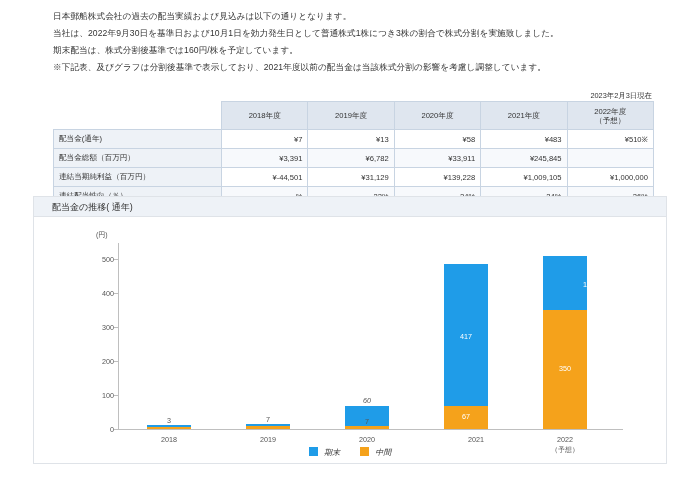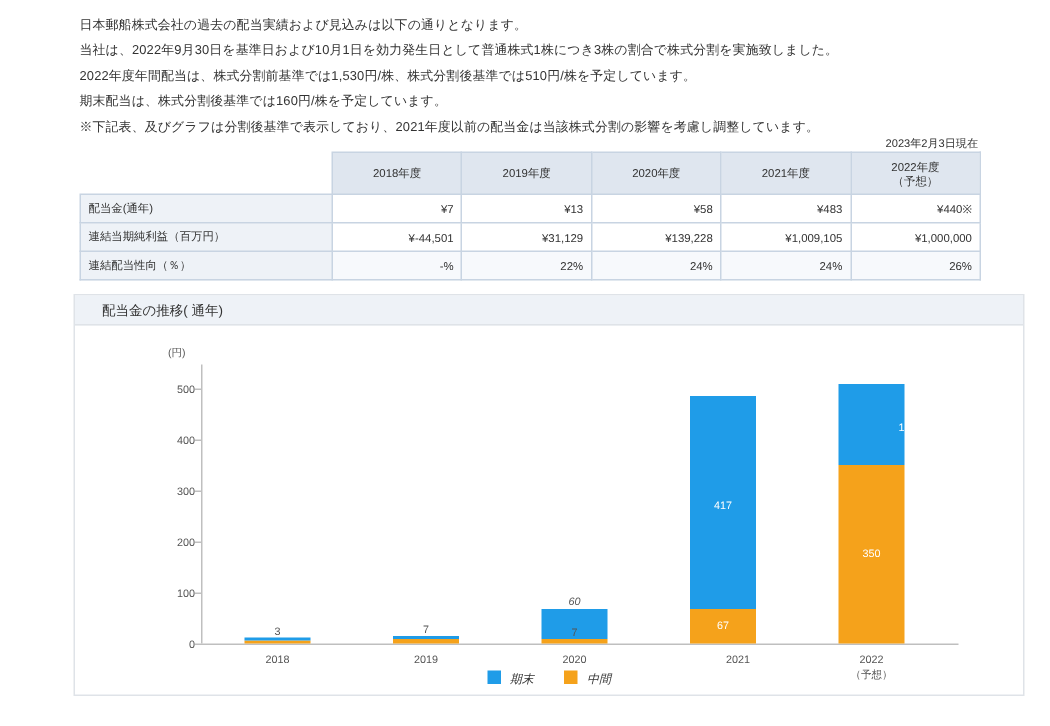--- a/index.html
+++ b/index.html
@@ -101,21 +101,20 @@
   
   .panel {
     position: absolute;
     left: 33px;
     top: 196px;
     width: 634px;
     height: 268px;
     border: 1px solid #dfe3e8;
     background: #ffffff;
     box-sizing: border-box;
-    margin-left: 16px;
   }
   .panel-title {
     position: absolute;
     left: 0px;
     top: 0px;
     width: 632px;
     height: 20px;
     background: #eef2f7;
     border-bottom: 1px solid #dfe3e8;
     font-size: 9px;
@@ -232,21 +231,20 @@
   .legend .sw-c { background: #f5a21b; }
 </style>
 </head>
 <body>
 
 <div class="page">
 
   <div class="intro">
     <p>日本郵船株式会社の過去の配当実績および見込みは以下の通りとなります。</p>
     <p>当社は、2022年9月30日を基準日および10月1日を効力発生日として普通株式1株につき3株の割合で株式分割を実施致しました。</p>
-    <p>2022年度年間配当は、株式分割前基準では1,530円/株、株式分割後基準では510円/株を予定しています。</p>
     <p>期末配当は、株式分割後基準では160円/株を予定しています。</p>
     <p>※下記表、及びグラフは分割後基準で表示しており、2021年度以前の配当金は当該株式分割の影響を考慮し調整しています。</p>
   </div>
 
   <div class="asof">2023年2月3日現在</div>
 
   <div class="table-wrap">
     <table class="divtable">
       <colgroup>
         <col class="c0">
@@ -269,21 +267,29 @@
           </th>
         </tr>
       </thead>
       <tbody>
         <tr>
           <th>配当金(通年)</th>
           <td>¥7</td>
           <td>¥13</td>
           <td>¥58</td>
           <td>¥483</td>
-          <td>¥440※</td>
+          <td>¥510※</td>
+        </tr>
+        <tr class="alt">
+          <th>配当金総額（百万円）</th>
+          <td>¥3,391</td>
+          <td>¥6,782</td>
+          <td>¥33,911</td>
+          <td>¥245,845</td>
+          <td></td>
         </tr>
         <tr>
           <th>連結当期純利益（百万円）</th>
           <td>¥-44,501</td>
           <td>¥31,129</td>
           <td>¥139,228</td>
           <td>¥1,009,105</td>
           <td>¥1,000,000</td>
         </tr>
         <tr class="alt">

